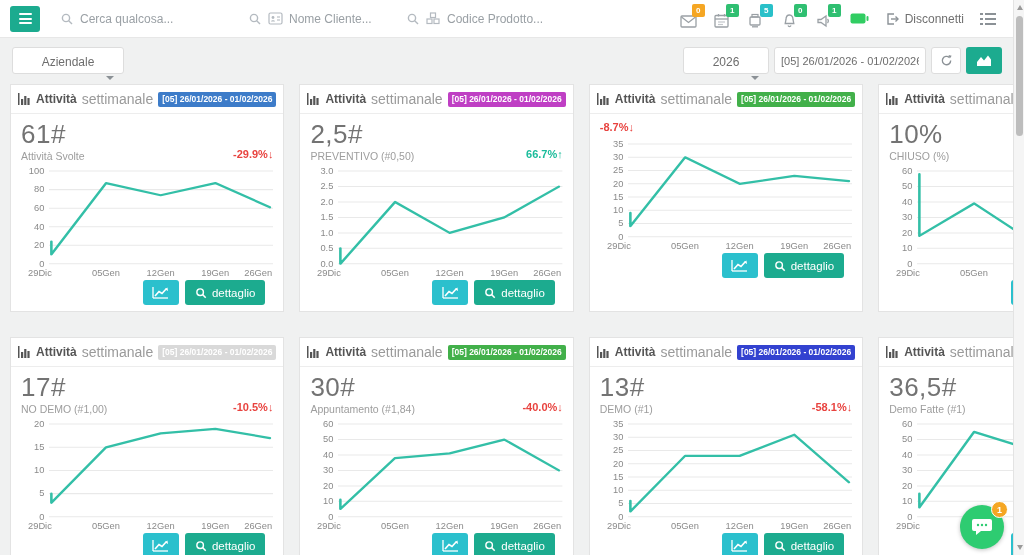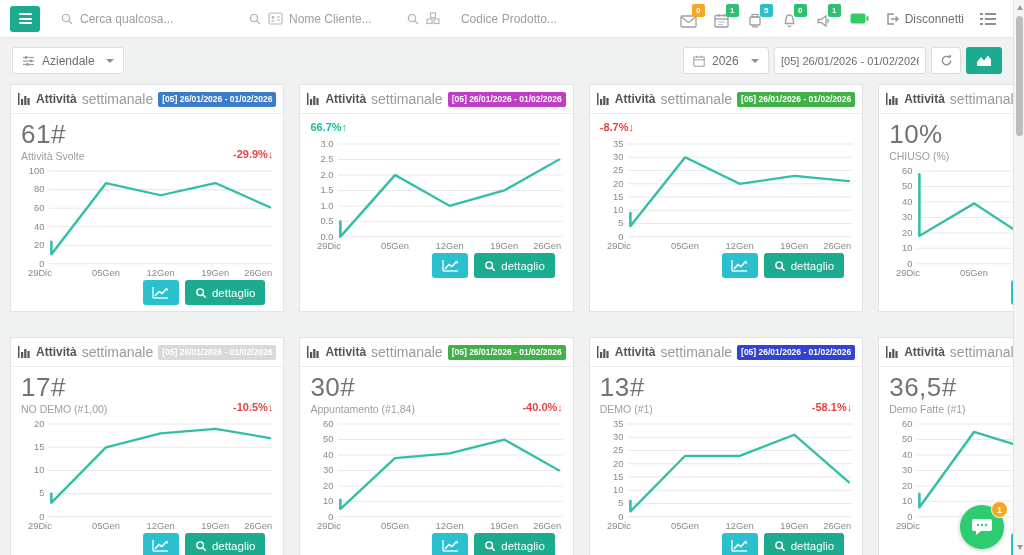--- a/index.html
+++ b/index.html
@@ -9,34 +9,34 @@
   
   .navbar { height:38px; background:#fff; border-bottom:1px solid #e7e7e7;
             display:flex; align-items:center; padding:0 10px; position:relative; }
   .menu-btn { width:30px; height:26px; background:#1cab8f; border:none; border-radius:3px;
               display:flex; flex-direction:column; justify-content:center; align-items:center;
               gap:2.5px; cursor:pointer; margin-right:20px; }
   .menu-btn i { display:block; width:13px; height:2px; background:#fff; border-radius:1px; }
   .search-group { display:flex; align-items:center; gap:6px; }
   .search-group input { border:none; outline:none; font-size:12px; color:#777; background:transparent; }
   .search-group input::placeholder { color:#9aa0a5; }
-  .g1 input{ width:130px; } .g2 input{ width:95px; } .g3 input{ width:110px;text-align:right; }
+  .g1 input{ width:130px; } .g2 input{ width:95px; } .g3 input{ width:110px; }
   .g2 { margin-left:38px; } .g3 { margin-left:22px; }
   .nav-right { margin-left:auto; display:flex; align-items:center; gap:16px; padding-right:18px; }
   .nav-ico { position:relative; width:18px; height:18px; display:flex; align-items:flex-end; cursor:pointer; }
   .nav-badge { position:absolute; top:-6px; right:-7px; min-width:13px; height:13px; line-height:13px;
                text-align:center; font-size:8px; font-weight:bold; color:#fff; border-radius:2px; padding:0 2px; }
   .logout { display:flex; align-items:center; gap:6px; font-size:12px; color:#707070; cursor:pointer; }
   .caret { width:0; height:0; border-left:4px solid transparent; border-right:4px solid transparent;
            border-top:4px solid #8b9196; display:inline-block; }
 
   
   .filterbar { display:flex; align-items:center; padding:9px 22px 8px 12px; }
   .selectbox { background:#fff; border:1px solid #ddd; border-radius:3px; height:27px;
-               display:flex; align-items:center; gap:7px; padding:0 9px; font-size:12px; color:#6d6d6d; cursor:pointer; }
+               display:flex; align-items:center; gap:7px; padding:0 9px; font-size:12px; color:#6d6d6d; cursor:pointer;flex-direction:column; }
   .fright { margin-left:auto; display:flex; align-items:center; gap:5px; }
   .rangeinput { height:27px; width:152px; border:1px solid #ddd; border-radius:3px; font-size:11px;
                 color:#6d6d6d; padding:0 6px; background:#fff; outline:none; white-space:nowrap; overflow:hidden; }
   .iconbtn { height:27px; width:30px; background:#fff; border:1px solid #ddd; border-radius:3px;
              display:flex; align-items:center; justify-content:center; cursor:pointer; }
   .greenbtn { height:27px; width:36px; background:#1cab8f; border:none; border-radius:3px;
               display:flex; align-items:center; justify-content:center; cursor:pointer; }
 
   
   .grid { display:grid; grid-template-columns:repeat(4,1fr); gap:25px 15px; padding:2px 21px 0 10px; }
@@ -294,20 +294,24 @@
           <rect x="3" y="6" width="2.2" height="6" fill="#555"></rect>
           <rect x="6.2" y="3" width="2.2" height="9" fill="#555"></rect>
           <rect x="9.4" y="5" width="2.2" height="7" fill="#555"></rect>
         </svg>
       <span class="card-title">Attività</span>
       <span class="card-sub">settimanale</span>
       <span class="card-badge" style="background: rgb(191, 63, 196);">[05] 26/01/2026 - 01/02/2026</span>
     </div>
     <div class="card-body">
       <div class="kpi-row">
+        <div>
+          <div class="kpi-value">2,5#</div>
+          <div class="kpi-label">PREVENTIVO (#0,50)</div>
+        </div>
         <div class="kpi-delta" style="color: rgb(27, 188, 155);">
           <span>66.7%</span><span>↑</span>
         </div>
       </div>
       <svg class="chart" viewBox="0 0 216 112" preserveAspectRatio="none">
           <line x1="24" y1="97.0" x2="216" y2="97.0" stroke="#e9e9e9" stroke-width="1"></line>
           <text x="20" y="99.8" text-anchor="end" font-size="8" fill="#8a8a8a">0.0</text>
           <line x1="24" y1="81.8" x2="216" y2="81.8" stroke="#e9e9e9" stroke-width="1"></line>
           <text x="20" y="84.6" text-anchor="end" font-size="8" fill="#8a8a8a">0.5</text>
           <line x1="24" y1="66.7" x2="216" y2="66.7" stroke="#e9e9e9" stroke-width="1"></line>

